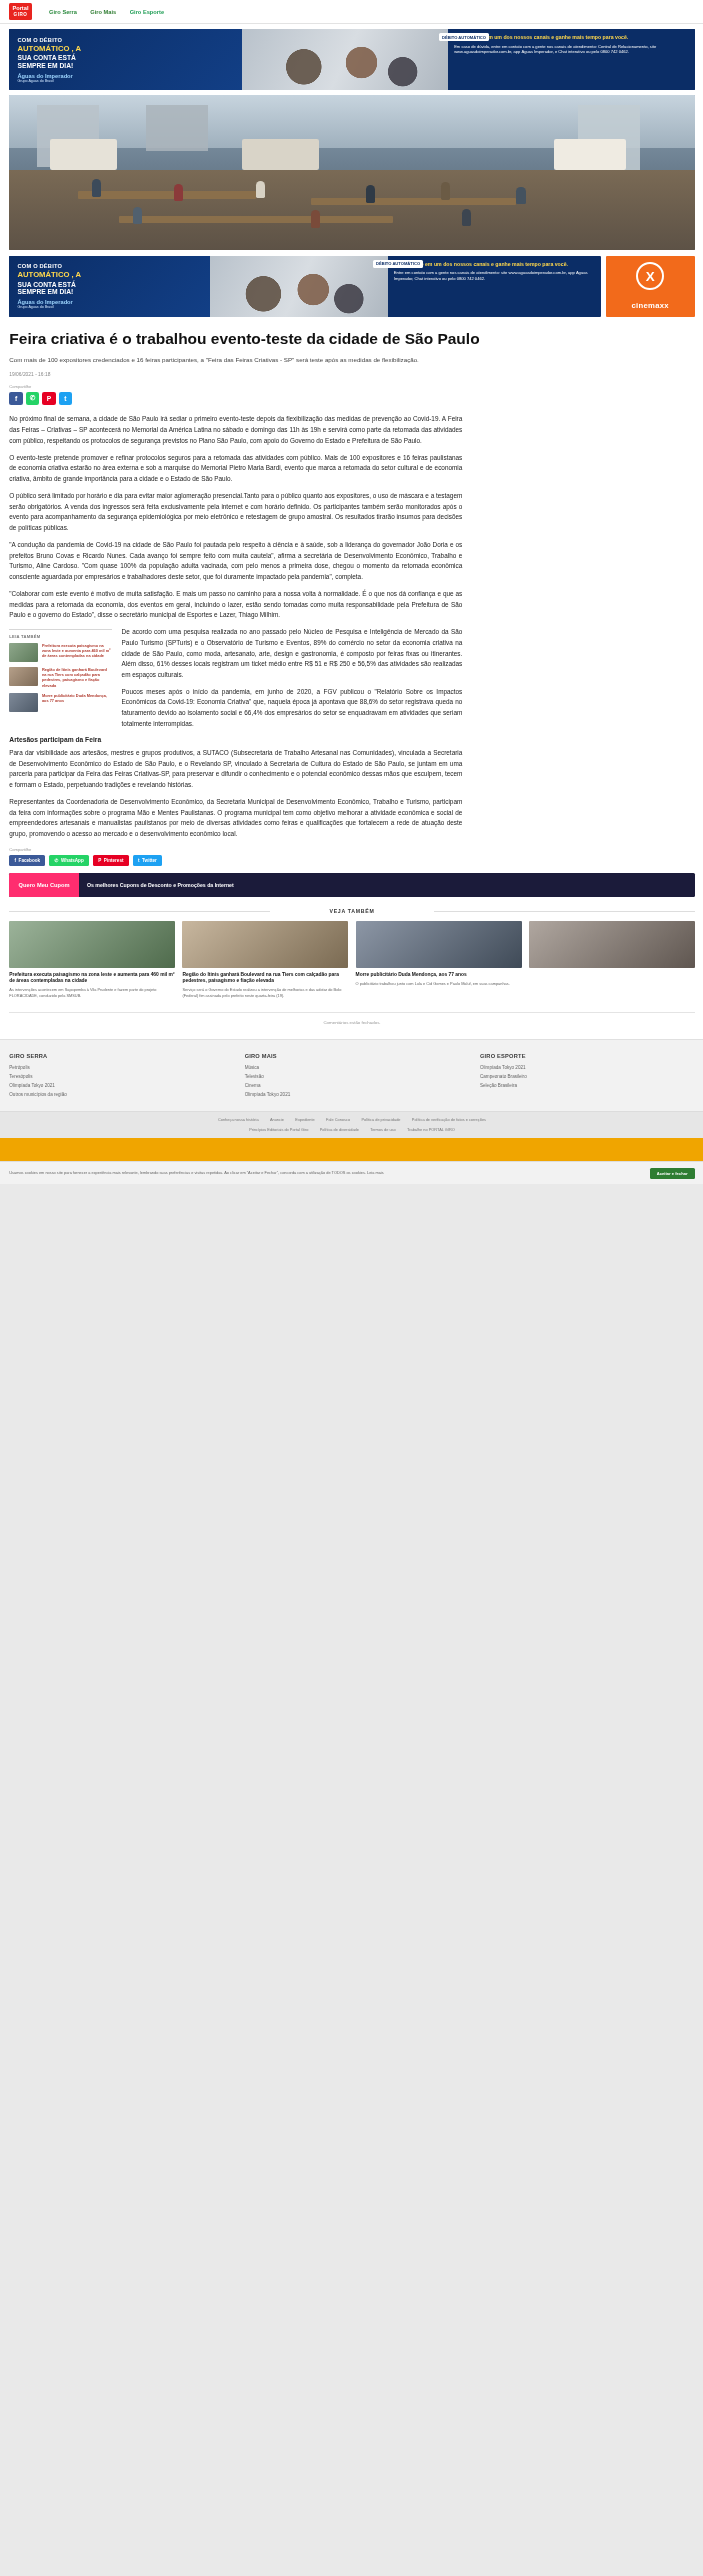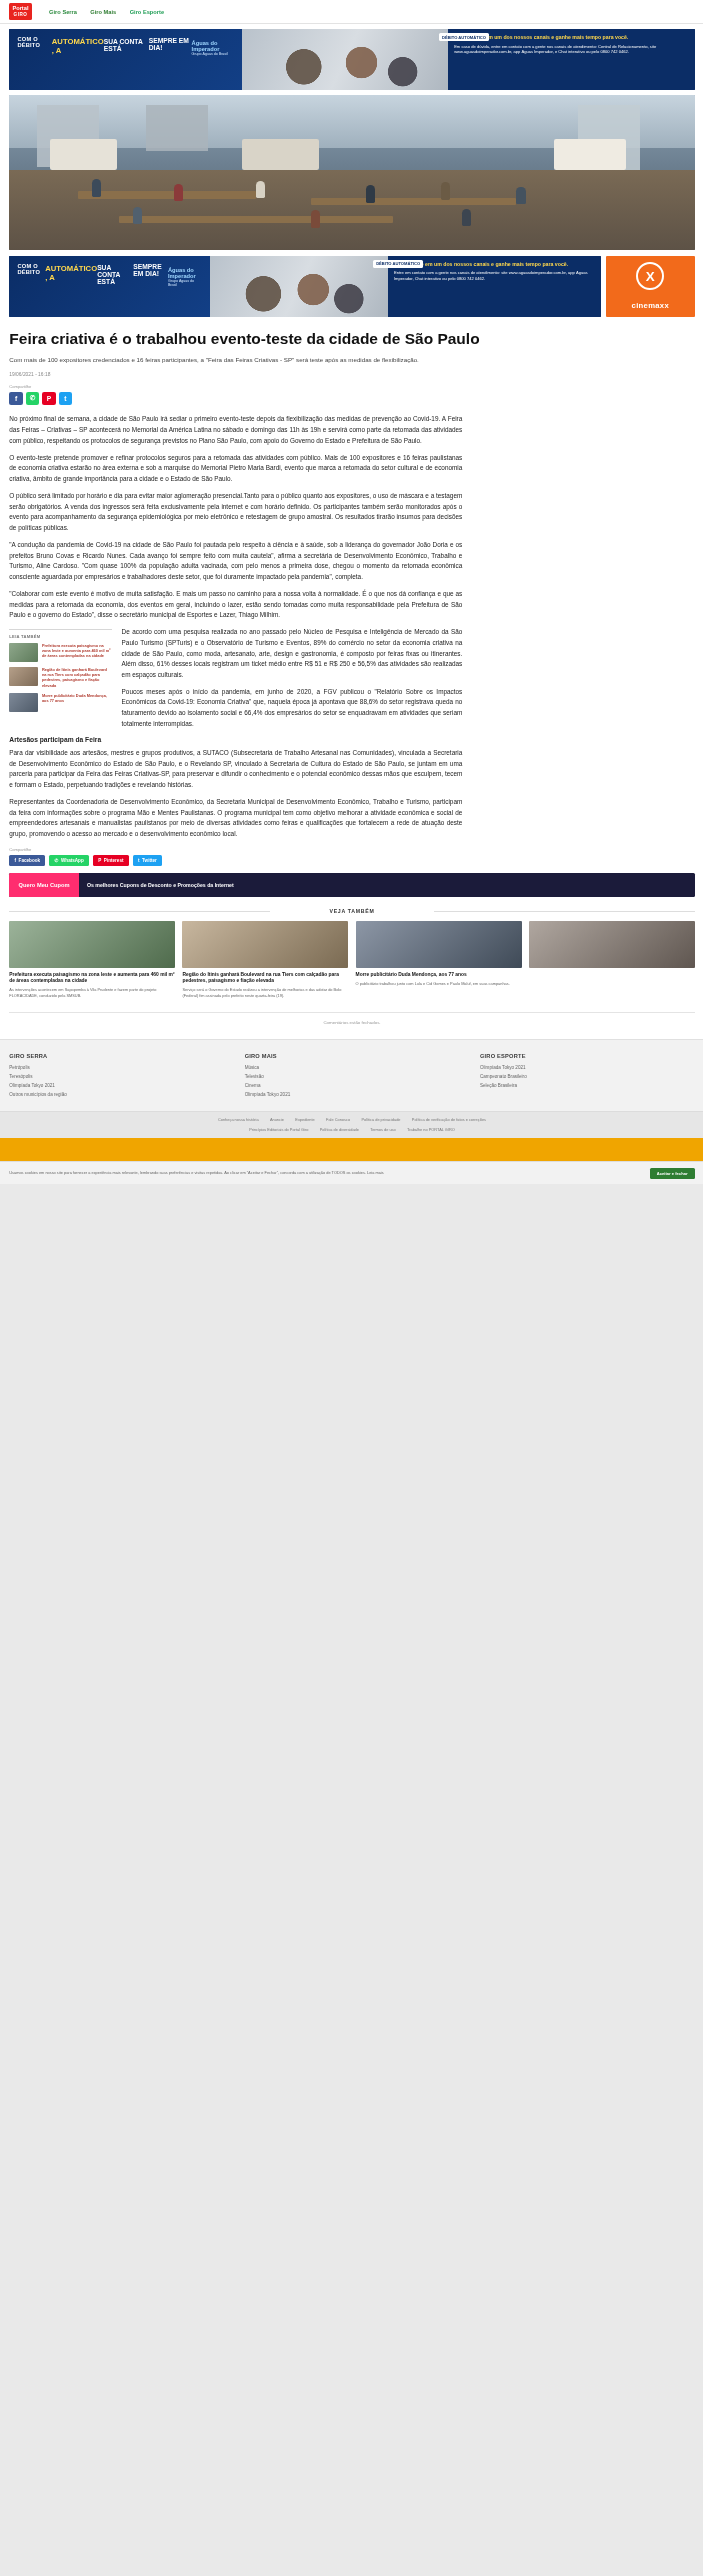--- a/index.html
+++ b/index.html
@@ -38,21 +38,21 @@
   .nav-links a.esporte { color: #1f9d55; }
 
   
   .ad-wrap { padding: 5.2px 9.3px 0 9.3px; }
   .ad-banner {
     width: 100%; height: 61px; border-radius: 1px; overflow: hidden;
     display: flex; position: relative; background: #0d2f6b;
   }
   .ad-left {
     width: 34%; background: linear-gradient(135deg,#0b2d66,#123f86);
-    color: #fff; padding: 7.2px 8.2px; display: flex; flex-direction: row;
+    color: #fff; padding: 7.2px 8.2px; display: flex; flex-direction: column;
     justify-content: center;
   }
   .ad-left .l1 { font-size: 5.7px; font-weight: bold; letter-spacing: 0.2px; }
   .ad-left .l2 { font-size: 7.7px; font-weight: bold; color: #ffd84d; margin-top: 1px;}
   .ad-left .l3 { font-size: 6.7px; font-weight: bold; margin-top: 1.5px;}
   .ad-left .l4 { font-size: 6.7px; font-weight: bold; margin-top: 0.5px;}
   .ad-brand { margin-top: 4.1px; font-size: 5.7px; font-weight: bold; color:#9ed6ff; }
   .ad-brand small { display:block; font-size:3.6px; color:#cfe6ff; font-weight:normal;}
   .ad-mid {
     width: 30%; background: #c9cfd6;

